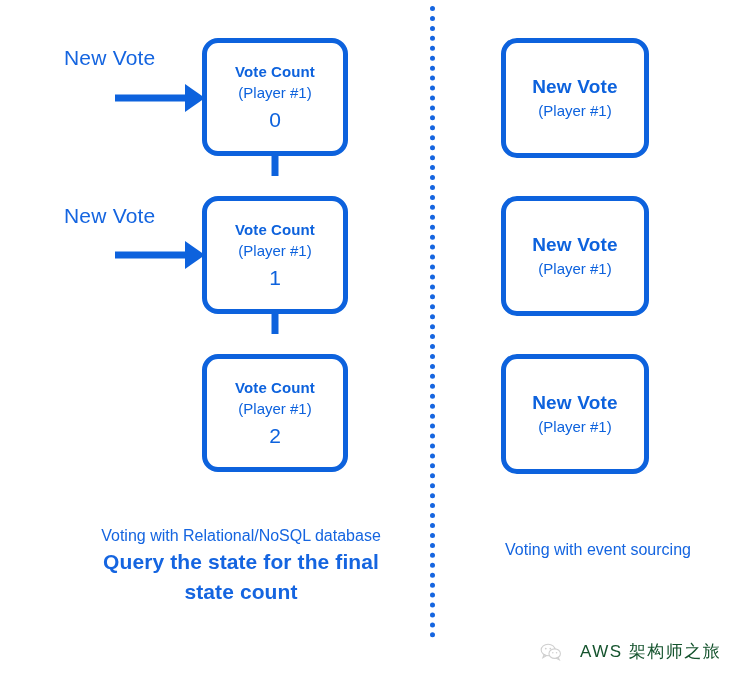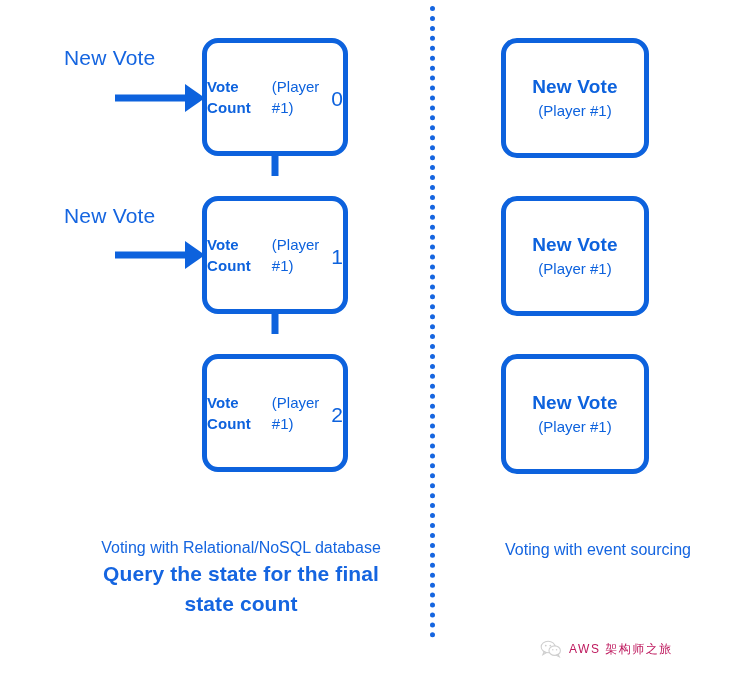--- a/index.html
+++ b/index.html
@@ -21,20 +21,21 @@
   
   .state-box {
     position: absolute;
     box-sizing: border-box;
     width: 146px;
     height: 118px;
     border: 5px solid #0d62dd;
     border-radius: 16px;
     background: #ffffff;
     display: flex;
+    flex-direction: column;
     align-items: center;
     justify-content: center;
     color: #0d62dd;
   }
   .state-box .line1 {
     font-size: 15px;
     font-weight: 600;
     line-height: 21px;
     letter-spacing: 0.1px;
   }
@@ -167,23 +168,23 @@
     font-weight: 600;
     line-height: 30px;
     letter-spacing: 0.1px;
   }
 
   
   .watermark {
     position: absolute;
     display: flex;
     align-items: center;
-    gap: 7px;
-    color: #be185d;
-    font-size: 12px;
+    gap: 18px;
+    color: #14532d;
+    font-size: 17px;
     font-weight: 400;
     letter-spacing: 1.5px;
     white-space: nowrap;
   }
   .watermark .wechat-icon {
     width: 22px;
     height: 18px;
     display: inline-block;
   }
 </style>
@@ -233,21 +234,21 @@
       <div class="inner"></div>
     </div>
   </div>
 
   <div class="state-box" style="left:202px; top:354px;">
     <div class="line1">Vote Count</div>
     <div class="line2">(Player #1)</div>
     <div class="count">2</div>
   </div>
 
-  <div class="caption" style="left:96px; top:524px; width:290px;margin-top:12px;">
+  <div class="caption" style="left:96px; top:524px; width:290px;">
     <div class="small">Voting with Relational/NoSQL database</div>
     <div class="big">Query the state for the final state count</div>
   </div>
 
   <div class="divider" style="left:430px; top:6px; height:632px;"></div>
 
   <div class="event-box" style="left:501px; top:38px;">
     <div class="line1">New Vote</div>
     <div class="line2">(Player #1)</div>
   </div>

